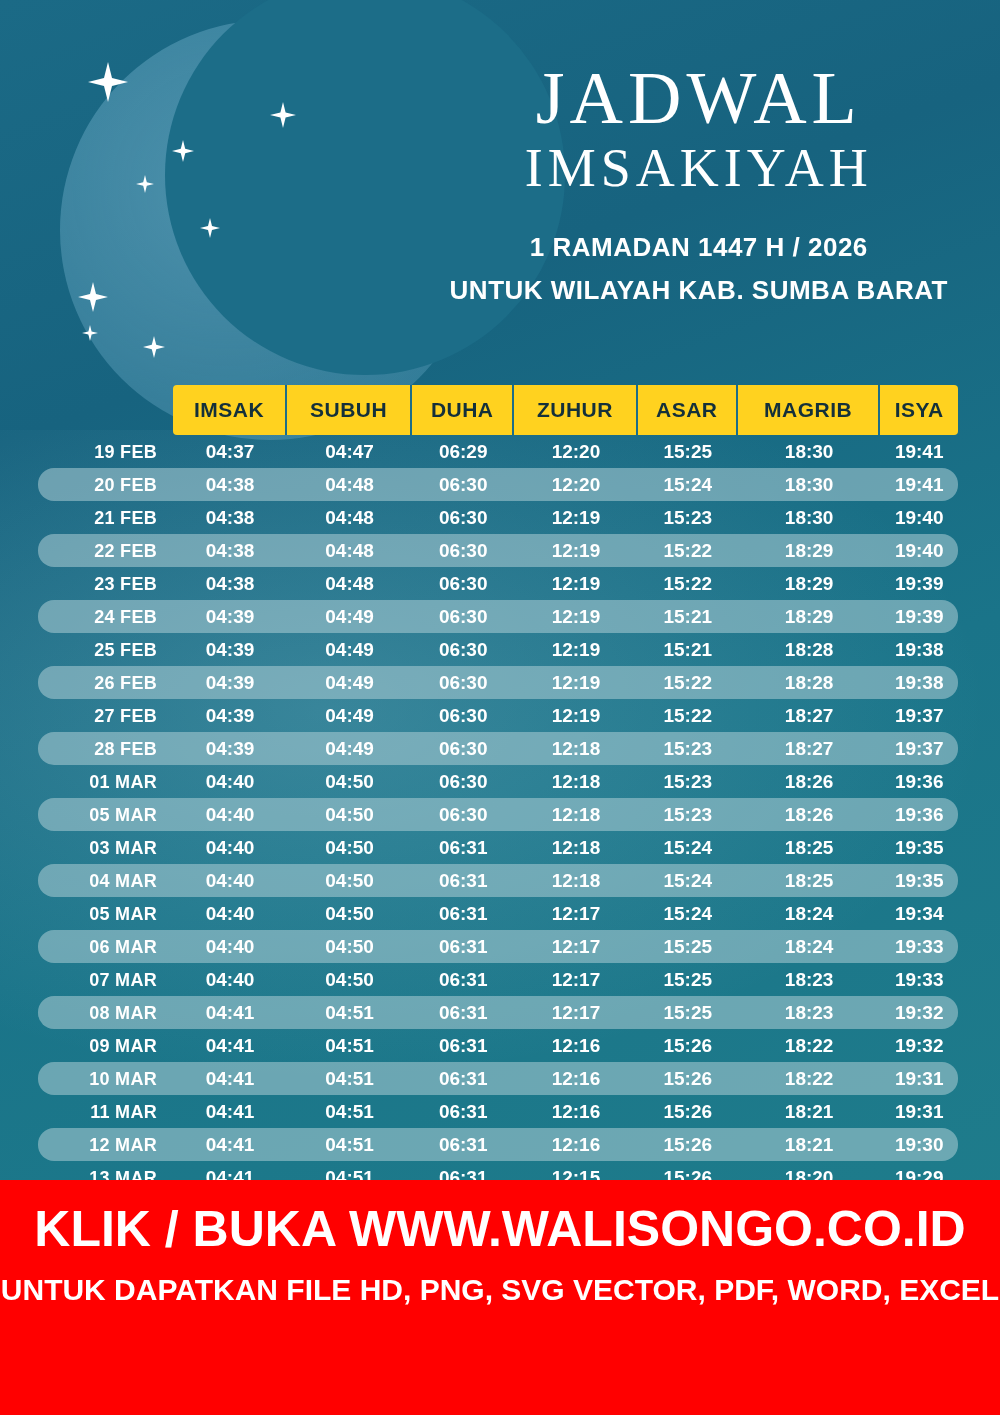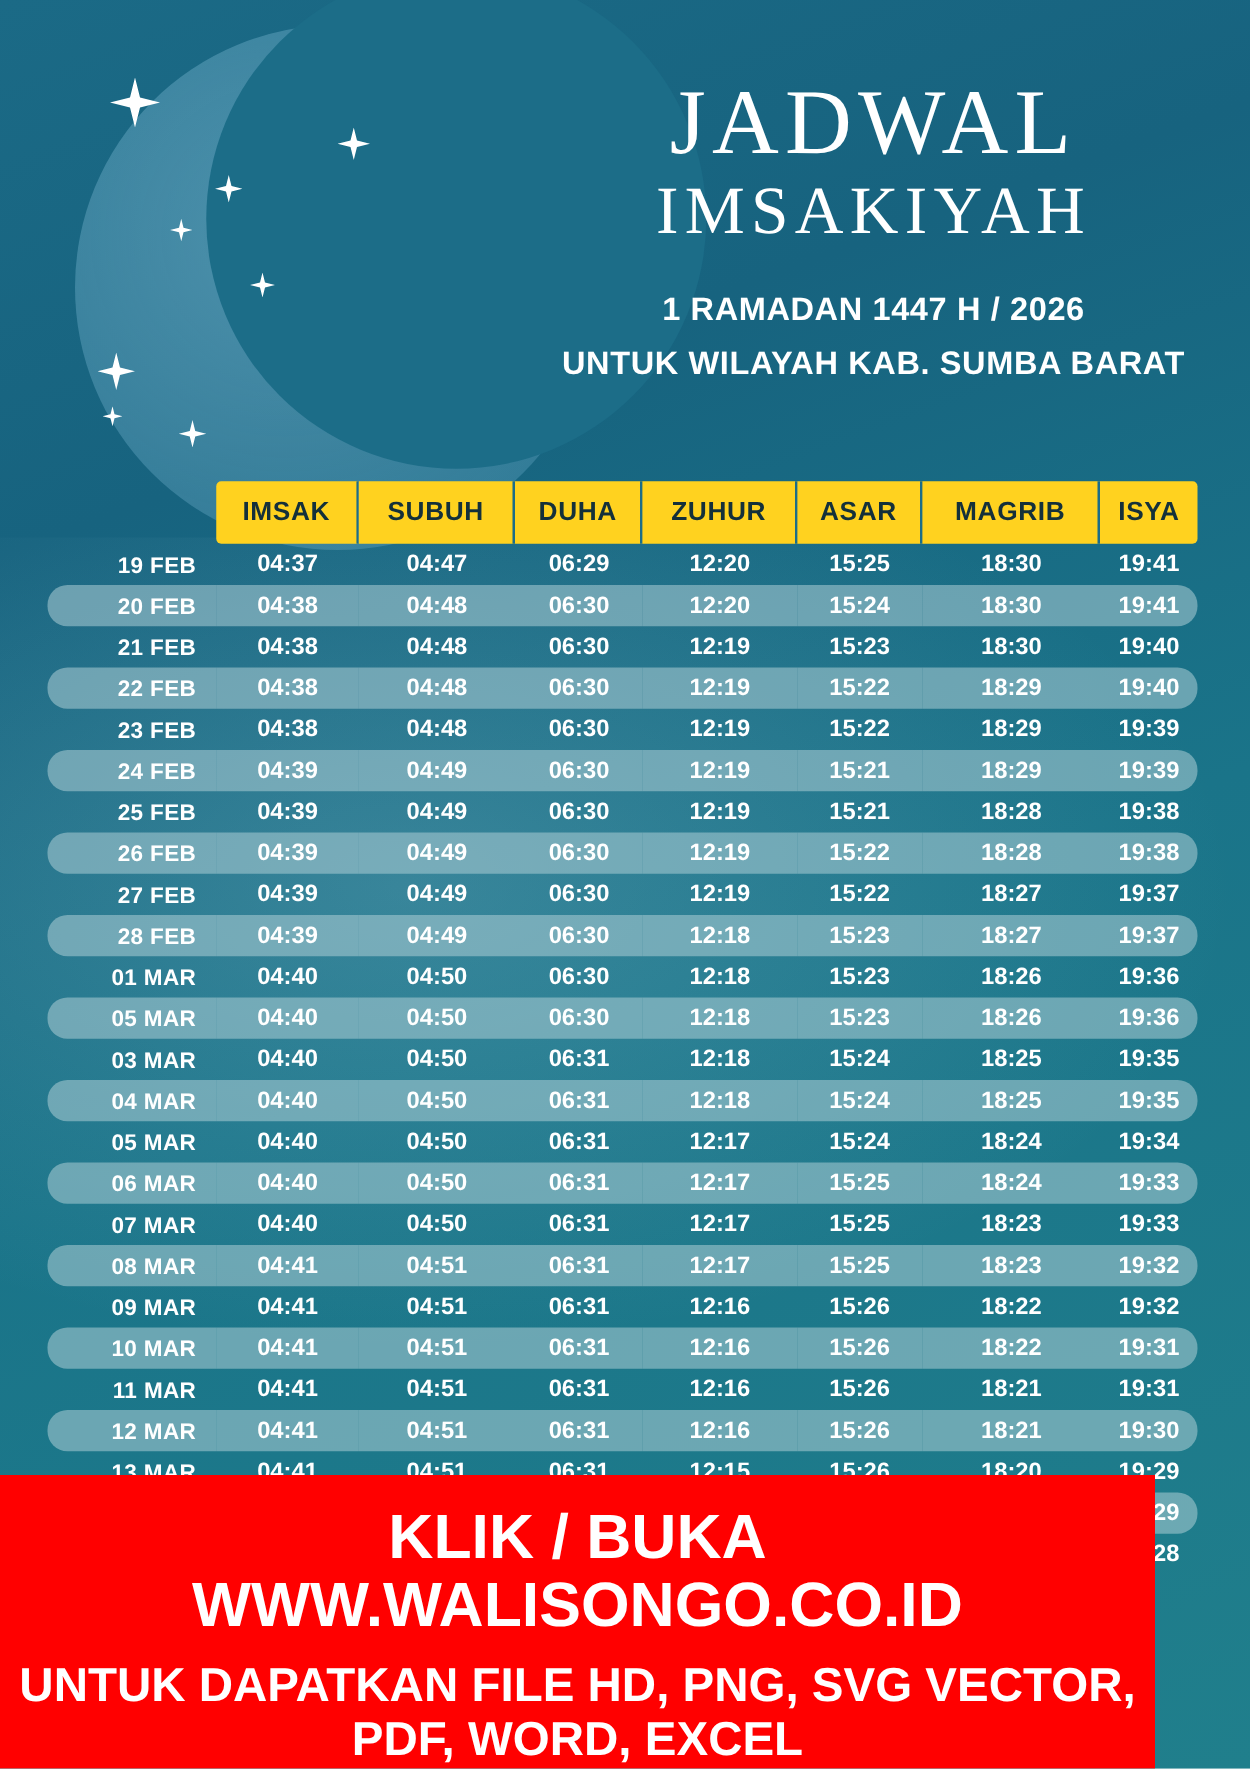--- a/index.html
+++ b/index.html
@@ -121,29 +121,29 @@
     letter-spacing: 0.3px;
   }
   tr.alt td { background: rgba(173,205,213,0.55); }
   tr.alt td.date-cell { border-top-left-radius: 16px; border-bottom-left-radius: 16px; }
   tr.alt td:last-child { border-top-right-radius: 16px; border-bottom-right-radius: 16px; }
   
   .footer {
     position: absolute;
     left: 0;
     bottom: 0;
-    width: 924px;
+    width: 1000px;
     height: 235px;
     background: #ff0000;
     color: #ffffff;
     text-align: center;
     padding-top: 22px;
   }
   .f1 { font-size: 50px; font-weight: bold; letter-spacing: 0px; line-height: 1.1; }
-  .f2 { font-size: 38px; font-weight: bold; margin-top: 16px; letter-spacing: 0px; }
+  .f2 { font-size: 30px; font-weight: bold; margin-top: 16px; letter-spacing: 0px; }
   .f3 { font-size: 34px; font-weight: bold; margin-top: 14px; letter-spacing: 5px; }
 </style>
 </head>
 <body>
 
 <div id="poster">
 
   <div class="moon-outer"></div>
   <div class="moon-inner"></div>
   <div class="glow-band"></div>

